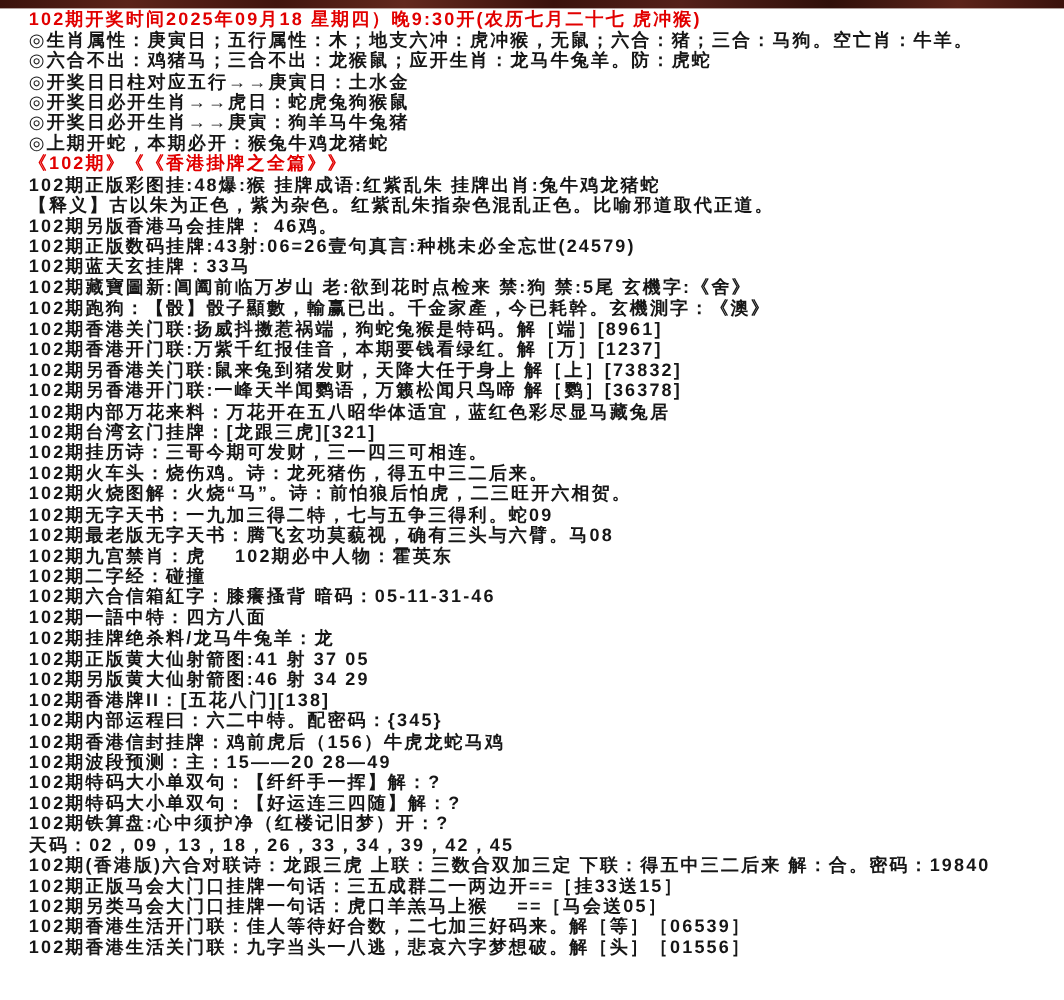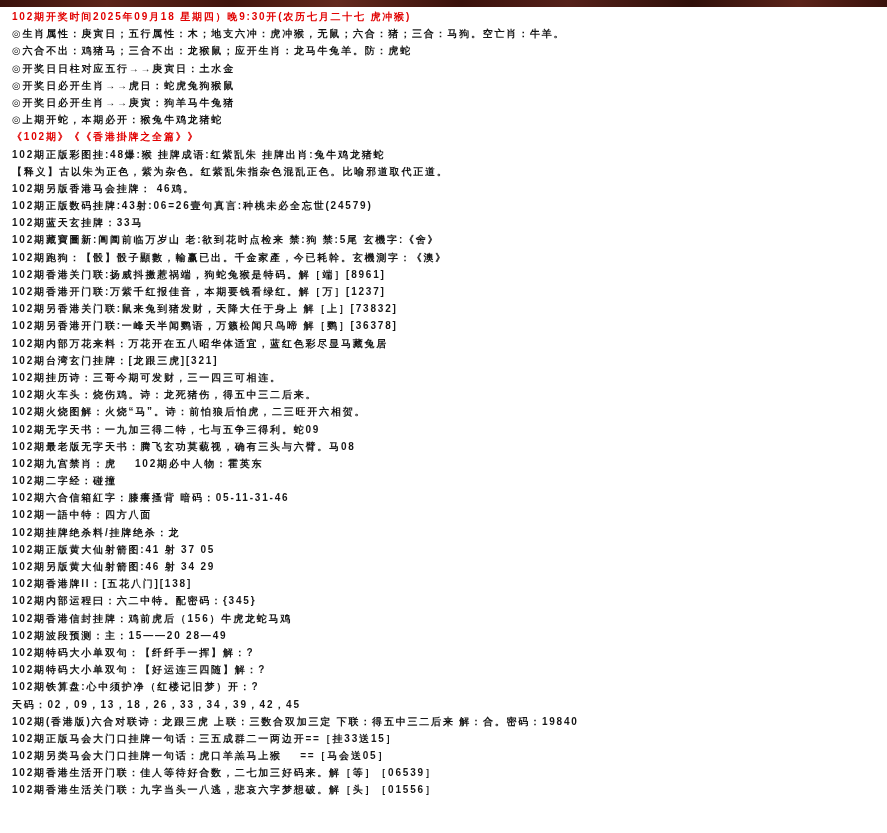--- a/index.html
+++ b/index.html
@@ -16,27 +16,28 @@
     background: linear-gradient(90deg,
       #3a120c 0%, #5c241a 12%, #41150e 26%, #63291e 38%,
       #3a120c 52%, #55211a 64%, #30100a 78%, #5c241a 90%, #3a120c 100%);
   }
   .content {
     padding: 1px 0 0 12px;
   }
   .line {
     font-family: "Liberation Sans", "DejaVu Sans", sans-serif;
     font-weight: bold;
-    font-size: 10px;
+    font-size: 15px;
     line-height: 17.2px;
     height: 17.2px;
     letter-spacing: 1.8px;
     white-space: pre;
     color: #161616;
     overflow: hidden;
+    margin-left: 12px;
   }
   .line.red { color: #e10000; }
 </style>
 </head>
 <body>
 
 <div class="top-bar"></div>
 
 <div class="content" id="lines-container">
     <div class="line red">102期开奖时间2025年09月18 星期四）晚9:30开(农历七月二十七 虎冲猴)</div>
@@ -62,21 +63,21 @@
     <div class="line">102期台湾玄门挂牌：[龙跟三虎][321]</div>
     <div class="line">102期挂历诗：三哥今期可发财，三一四三可相连。</div>
     <div class="line">102期火车头：烧伤鸡。诗：龙死猪伤，得五中三二后来。</div>
     <div class="line">102期火烧图解：火烧“马”。诗：前怕狼后怕虎，二三旺开六相贺。</div>
     <div class="line">102期无字天书：一九加三得二特，七与五争三得利。蛇09</div>
     <div class="line">102期最老版无字天书：腾飞玄功莫藐视，确有三头与六臂。马08</div>
     <div class="line">102期九宫禁肖：虎    102期必中人物：霍英东</div>
     <div class="line">102期二字经：碰撞</div>
     <div class="line">102期六合信箱紅字：膝癢搔背 暗码：05-11-31-46</div>
     <div class="line">102期一語中特：四方八面</div>
-    <div class="line">102期挂牌绝杀料/挂牌绝杀：龙</div>
+    <div class="line">102期挂牌绝杀料/龙马牛兔羊：龙</div>
     <div class="line">102期正版黄大仙射箭图:41 射 37 05</div>
     <div class="line">102期另版黄大仙射箭图:46 射 34 29</div>
     <div class="line">102期香港牌II：[五花八门][138]</div>
     <div class="line">102期内部运程曰：六二中特。配密码：{345}</div>
     <div class="line">102期香港信封挂牌：鸡前虎后（156）牛虎龙蛇马鸡</div>
     <div class="line">102期波段预测：主：15——20 28—49</div>
     <div class="line">102期特码大小单双句：【纤纤手一挥】解：?</div>
     <div class="line">102期特码大小单双句：【好运连三四随】解：?</div>
     <div class="line">102期铁算盘:心中须护净（红楼记旧梦）开：?</div>
     <div class="line">天码：02，09，13，18，26，33，34，39，42，45</div>

